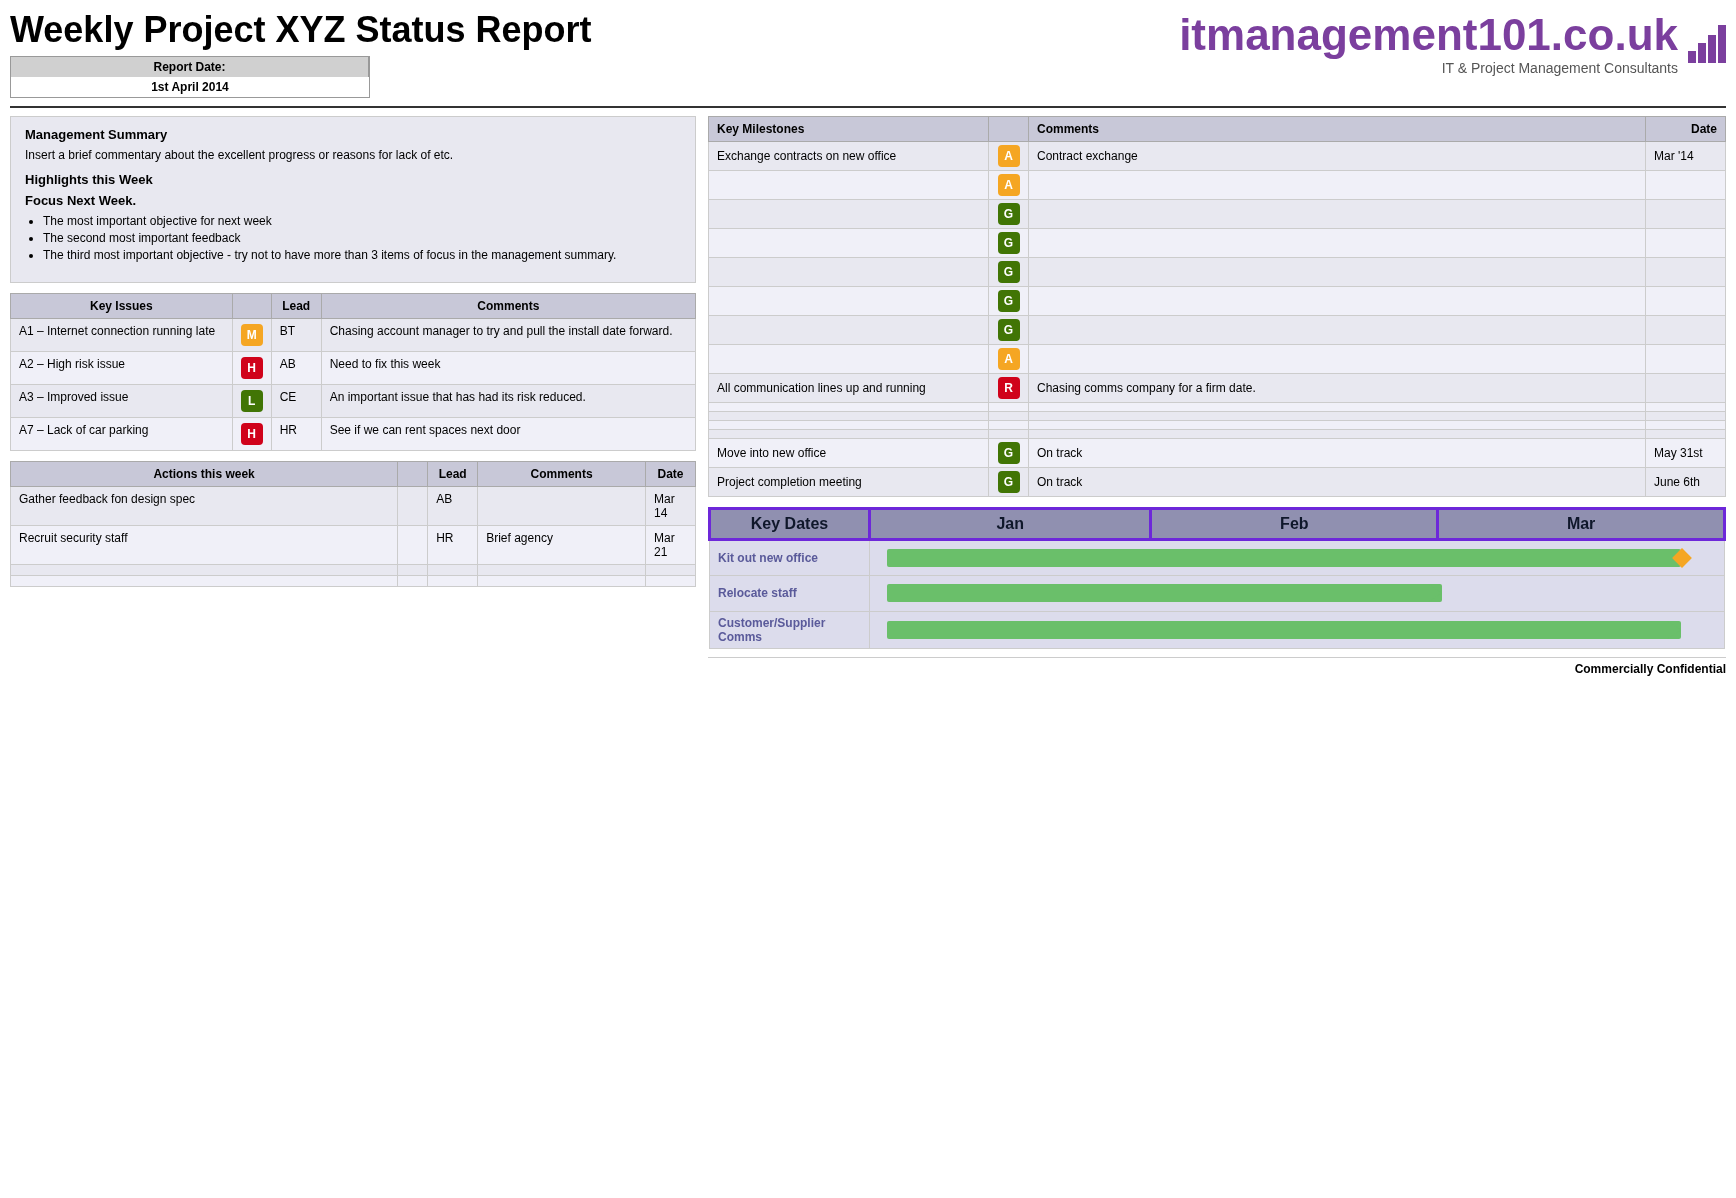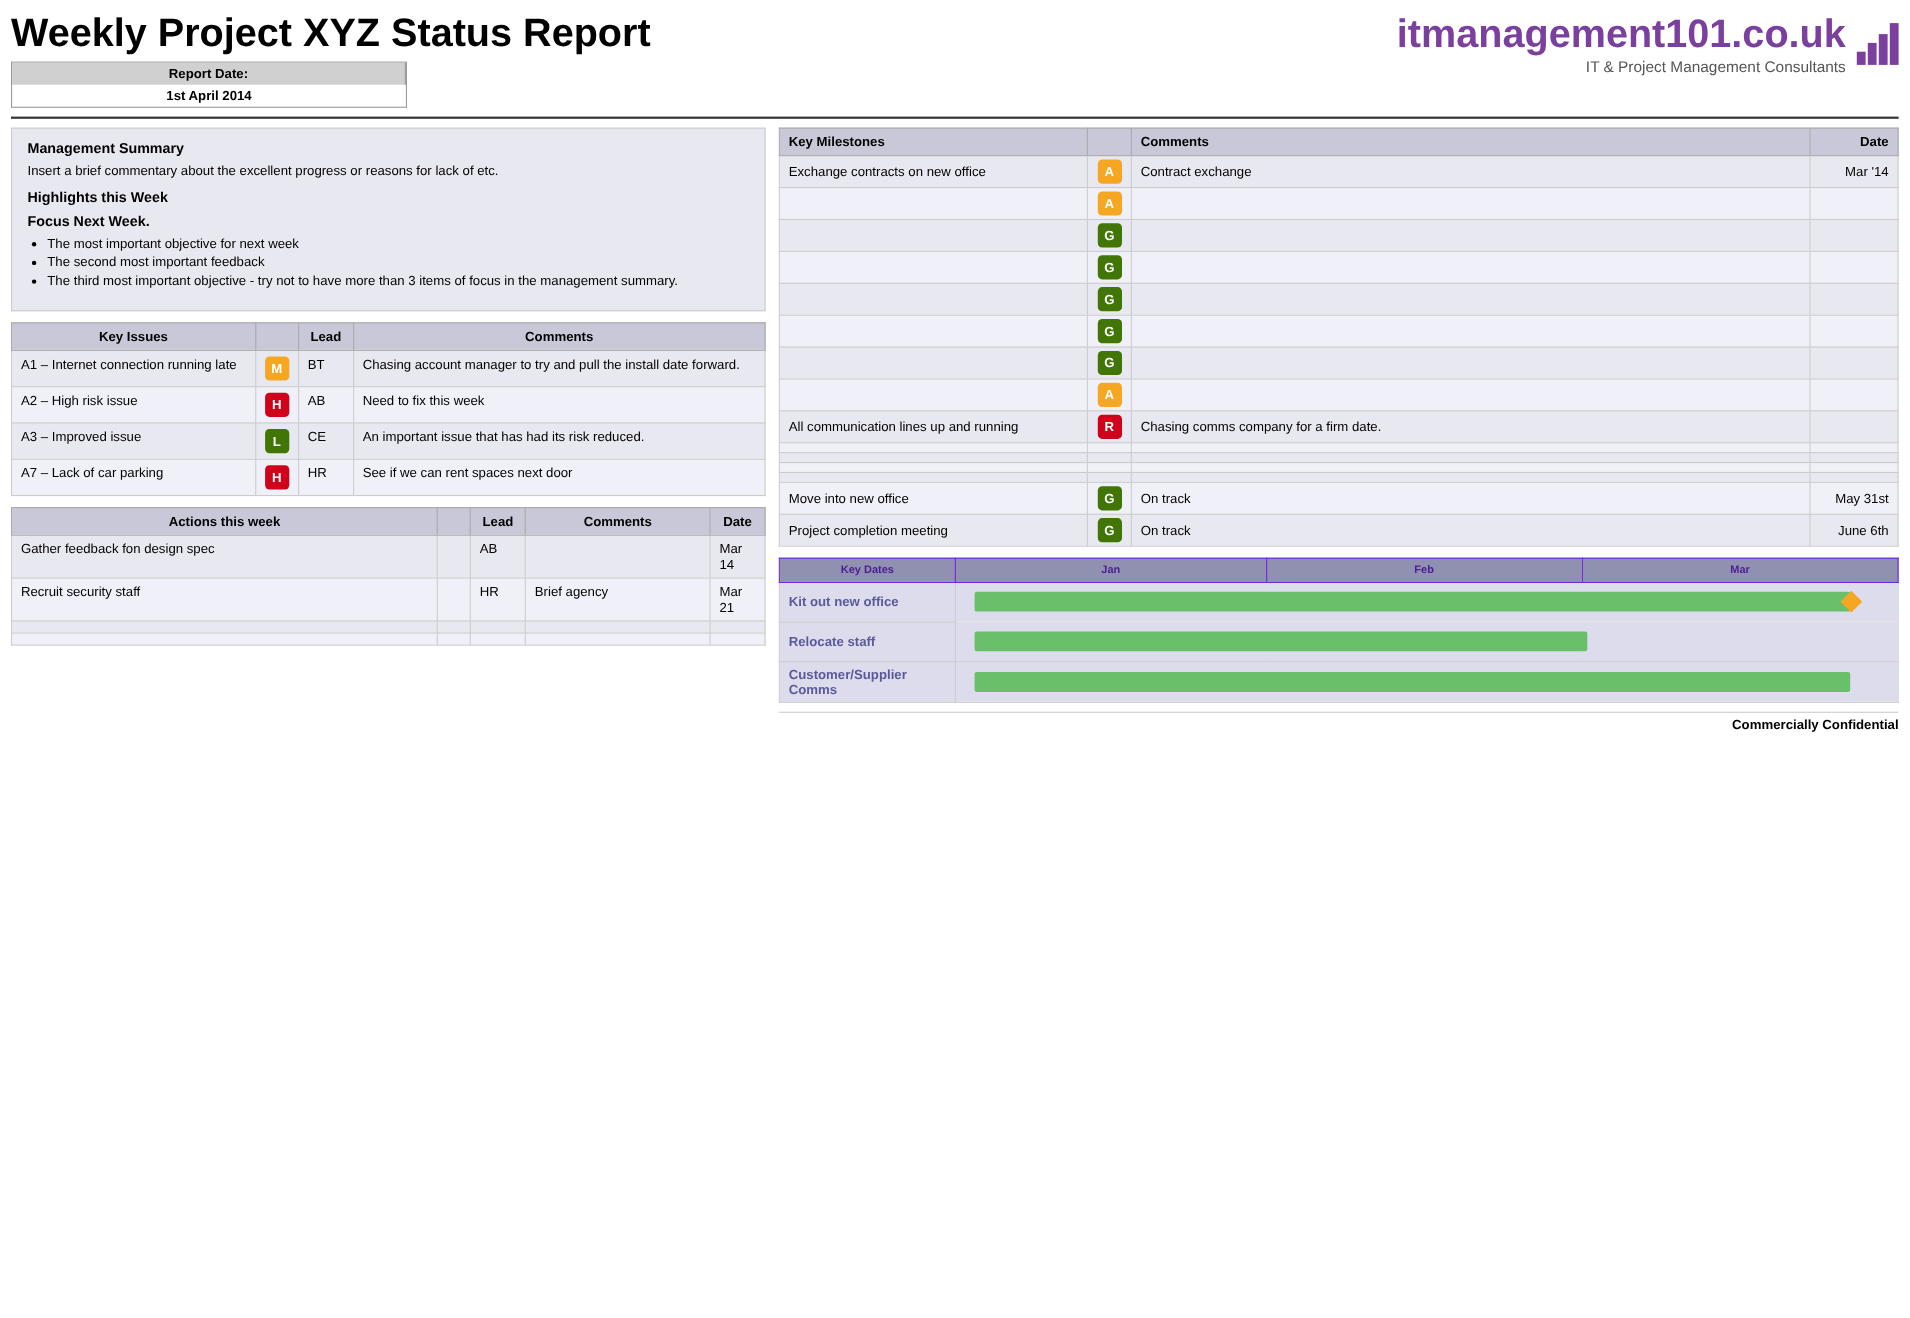--- a/index.html
+++ b/index.html
@@ -50,21 +50,21 @@
       flex: 1.5;
       text-align: center;
     }
     .header-right {
       text-align: right;
       display: flex;
       align-items: center;
       gap: 10px;
     }
     .header-right-text h2 {
-      font-size: 36px;
+      font-size: 44px;
       color: #7b3f9e;
       font-weight: bold;
     }
     .header-right-text p {
       font-size: 14px;
       color: #555;
     }
     .chart-icon {
       display: flex;
       align-items: flex-end;
@@ -199,41 +199,40 @@
     .milestones-table td.badge-cell {
       width: 36px;
       text-align: center;
       padding: 3px;
       background: #e0e0ea;
     }
     .milestones-table td.comments-cell {
       background: #f5f5fa;
     }
     .milestones-table td.date-cell {
-      text-align: right;
       white-space: nowrap;
       background: #f5f5fa;
     }
 
     
     .gantt-section {
       margin-top: 10px;
     }
     .gantt-table {
       width: 100%;
       border-collapse: collapse;
     }
     .gantt-table th {
       background: #9090b0;
-      color: #4c1d95;
-      font-weight: bold;
-      font-size: 10px;
+      color: #0f172a;
+      font-weight: bold;
+      font-size: 16px;
       padding: 5px 8px;
       text-align: center;
-      border: 1px solid #6d28d9;
+      border: 3px solid #6d28d9;
     }
     .gantt-table th.row-header {
       background: #9090b0;
       text-align: center;
       width: 160px;
     }
     .gantt-table td {
       border: 1px solid #ccc;
       padding: 0;
       height: 36px;

